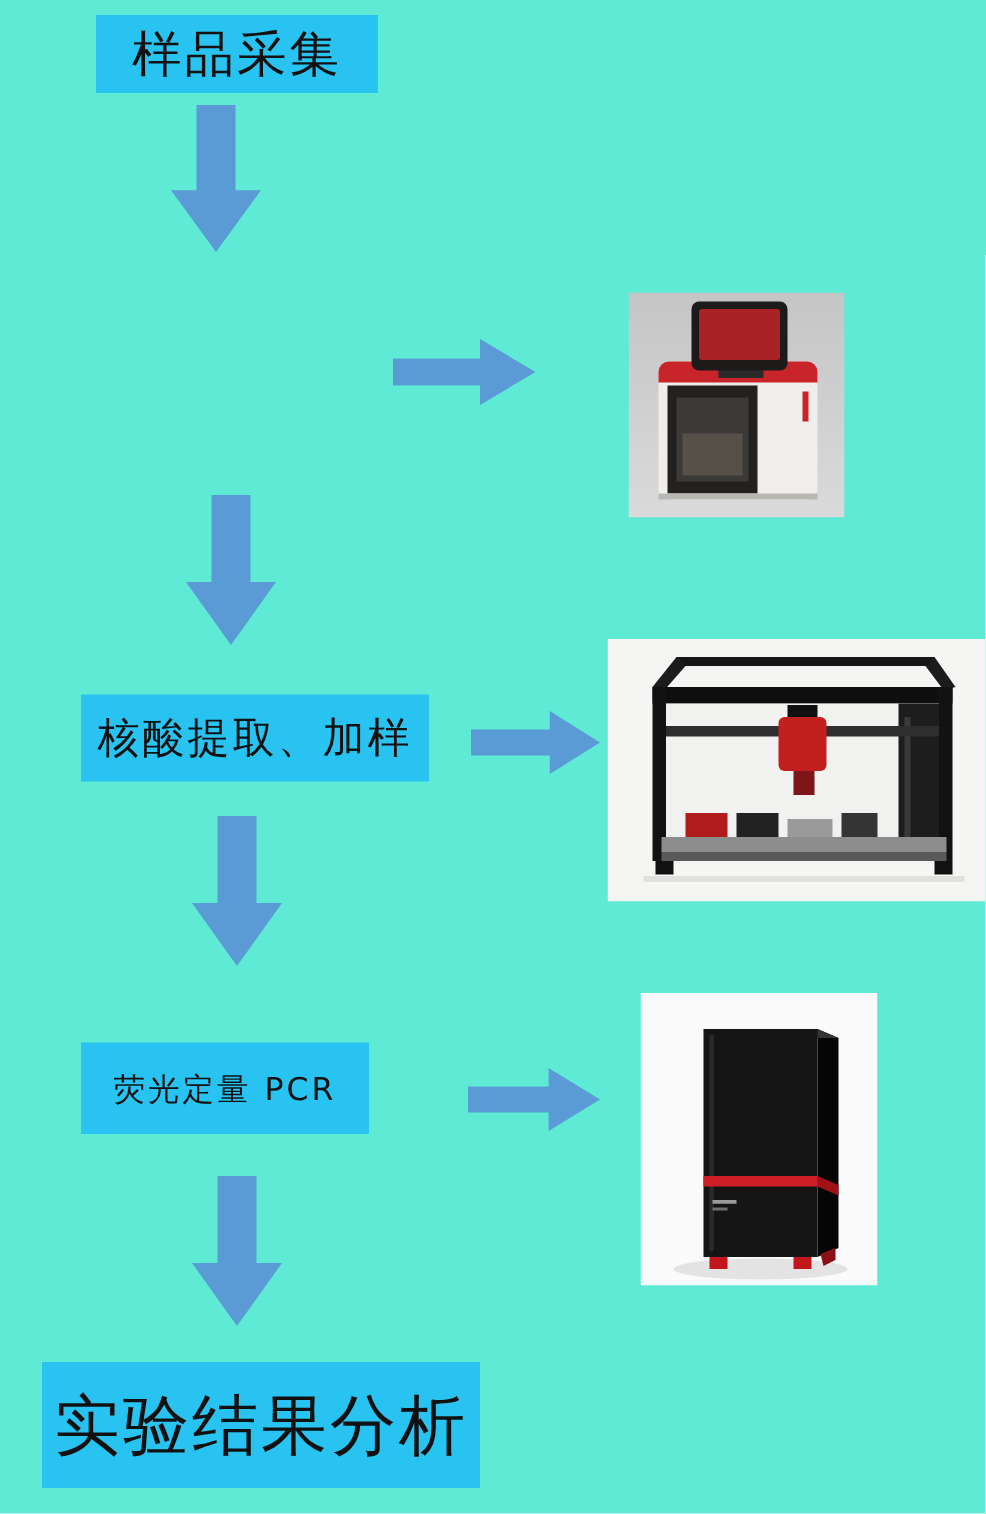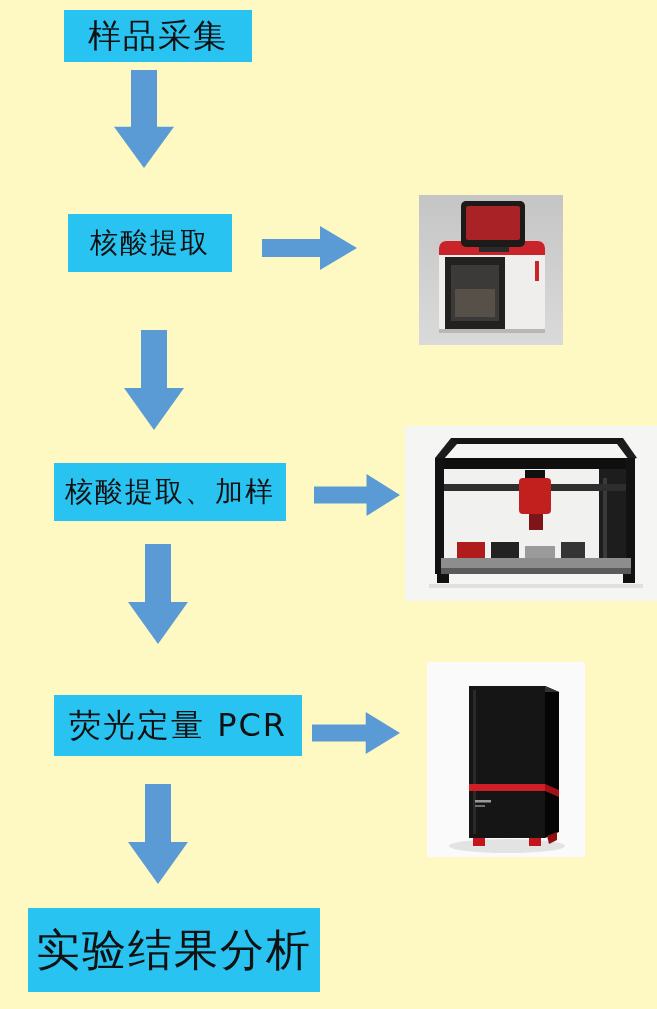--- a/index.html
+++ b/index.html
@@ -5,38 +5,38 @@
   html, body {
     margin: 0;
     padding: 0;
     background: #ffffff;
     font-family: "DejaVu Sans", "Liberation Sans", sans-serif;
   }
   .canvas {
     position: relative;
     width: 657px;
     height: 1009px;
-    background: #fef9c3;
+    background: #5eead4;
     overflow: hidden;
   }
   .step-box {
     position: absolute;
     background: var(--box-fill, #29c3f1);
     color: var(--text-color, #111111);
     display: flex;
     align-items: center;
     justify-content: center;
     letter-spacing: 2px;
     white-space: nowrap;
   }
   .step-box span { display: inline-block; }
   .b1 { left: 64px;  top: 10px;  width: 188px; height: 52px; font-size: 33px; }
   .b2 { left: 68px;  top: 214px; width: 164px; height: 58px; font-size: 28px; }
   .b3 { left: 54px;  top: 463px; width: 232px; height: 58px; font-size: 28px; }
-  .b4 { left: 54px;  top: 695px; width: 248px; height: 61px; font-size: 32px; }
+  .b4 { left: 54px;  top: 695px; width: 192px; height: 61px; font-size: 21px; }
   .b5 { left: 28px;  top: 908px; width: 292px; height: 84px; font-size: 44px; }
   .arrow { position: absolute; display: block; }
   .a1 { left: 114px; top: 70px;  width: 60px; height: 98px; }
   .a2 { left: 262px; top: 226px; width: 95px; height: 44px; }
   .a3 { left: 124px; top: 330px; width: 60px; height: 100px; }
   .a4 { left: 314px; top: 474px; width: 86px; height: 42px; }
   .a5 { left: 128px; top: 544px; width: 60px; height: 100px; }
   .a6 { left: 312px; top: 712px; width: 88px; height: 42px; }
   .a7 { left: 128px; top: 784px; width: 60px; height: 100px; }
   .photo { position: absolute; display: block; }
@@ -51,23 +51,20 @@
 <div class="canvas">
 
   <div class="step-box b1">
     <span>样品采集</span>
   </div>
 
   <svg class="arrow a1" viewBox="0 0 60 100" preserveAspectRatio="none">
     <polygon points="17,0 43,0 43,58 60,58 30,100 0,58 17,58"></polygon>
   </svg>
 
-  <div class="step-box b2">
-    <span>核酸提取</span>
-  </div>
 
   <svg class="arrow a2" viewBox="0 0 95 44" preserveAspectRatio="none">
     <polygon points="0,13 58,13 58,0 95,22 58,44 58,31 0,31"></polygon>
   </svg>
 
   <svg class="photo p1" viewBox="0 0 144 150" preserveAspectRatio="none">
     <defs>
       <linearGradient id="pg1" x1="0" y1="0" x2="0" y2="1">
         <stop offset="0" stop-color="#c5c5c5"></stop>
           <stop offset="1" stop-color="#dadada"></stop>

